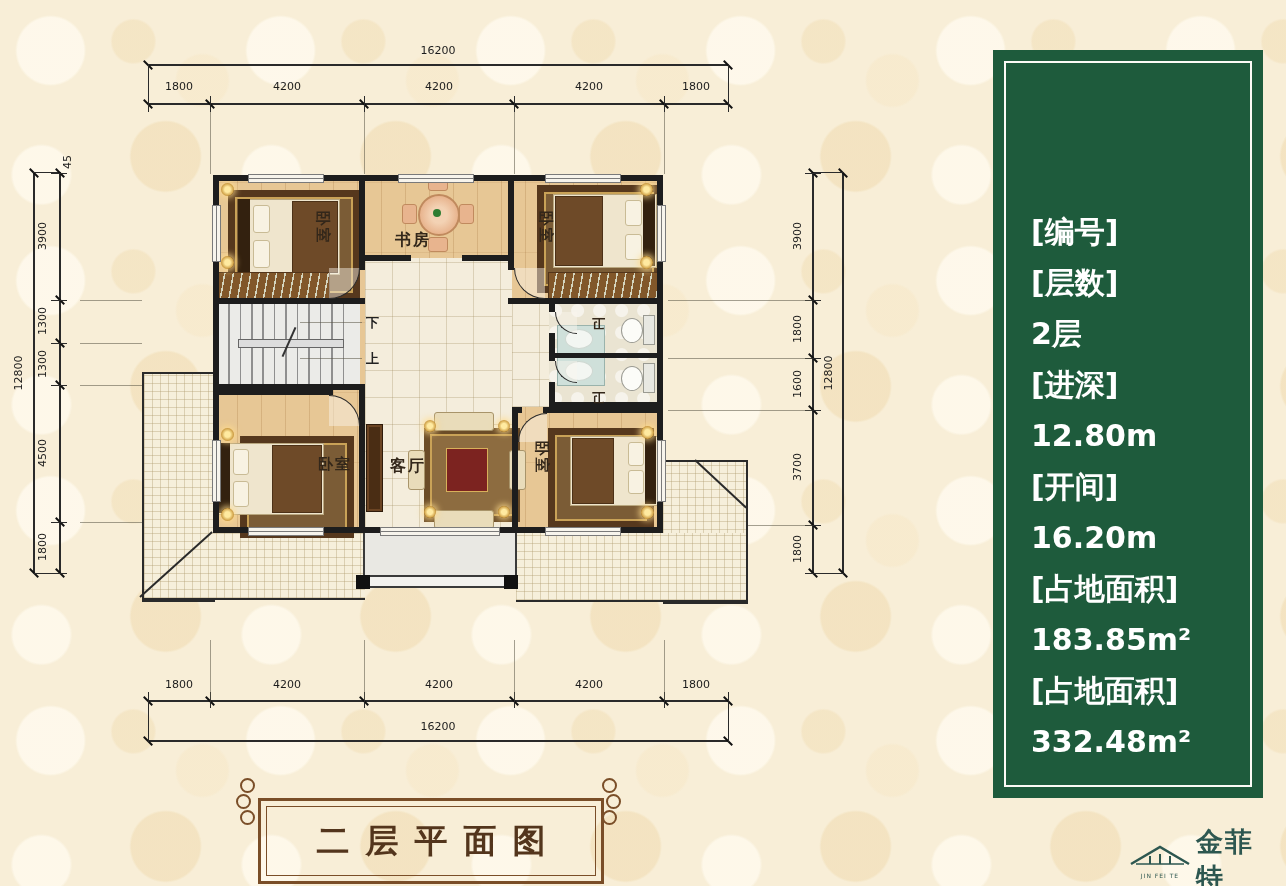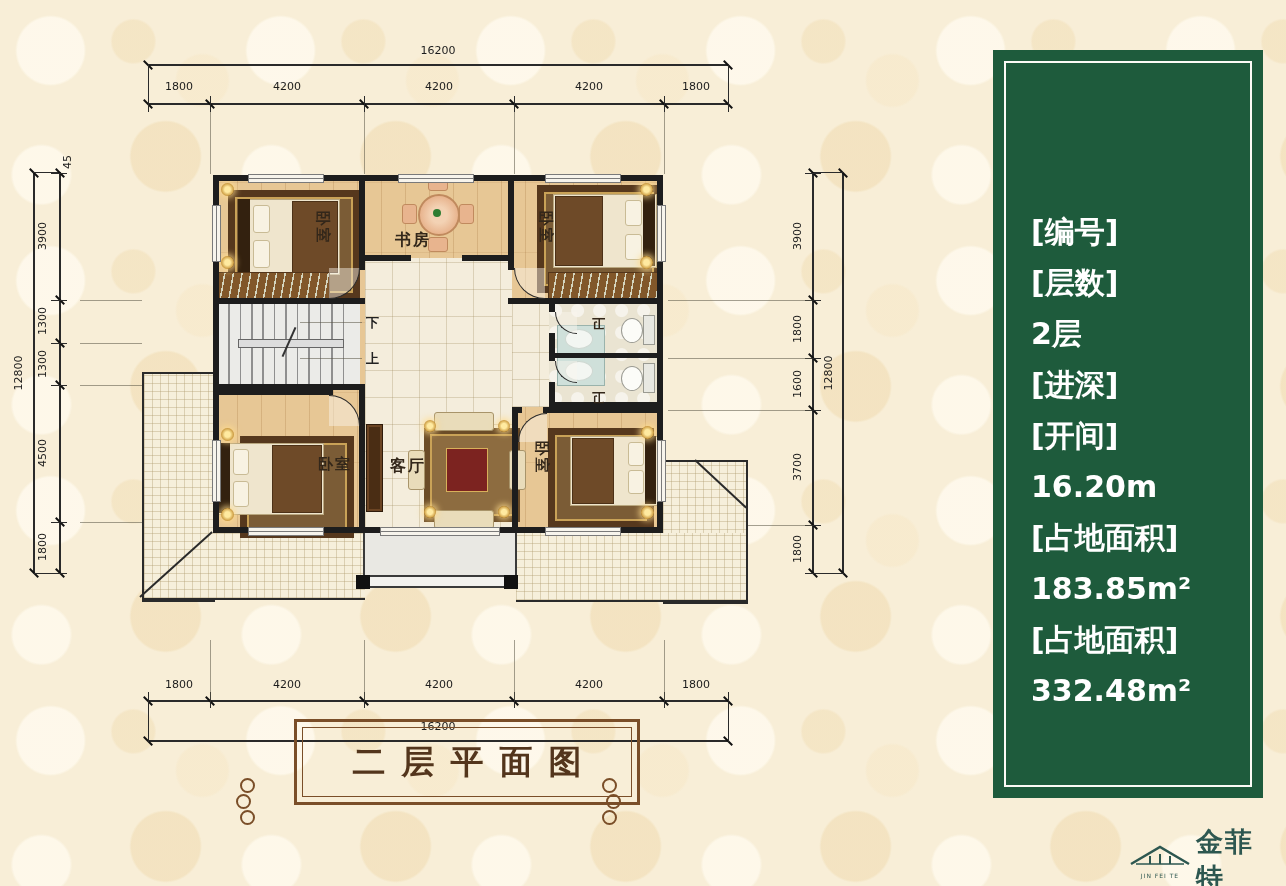--- a/index.html
+++ b/index.html
@@ -347,30 +347,31 @@
   <div class="abs rlab" style="left:390px;top:456px;font-size:16px;">客厅</div>
   <div class="abs rlab rot90" style="left:524px;top:448px;">卧室</div>
 
   <div class="abs panel" style="left:993px;top:50px;width:270px;height:748px;">
     <div class="abs panel-border" style="left:11px;top:11px;width:244px;height:722px;"></div>
     <div class="abs" style="left:38px;top:156px;width:210px;">
       <div class="ip-line">[编号]</div>
       <div class="ip-line">[层数]</div>
       <div class="ip-line">2层</div>
       <div class="ip-line">[进深]</div>
+      <div class="ip-line">12.80m</div>
       <div class="ip-line">[开间]</div>
       <div class="ip-line">16.20m</div>
       <div class="ip-line">[占地面积]</div>
       <div class="ip-line">183.85m²</div>
       <div class="ip-line">[占地面积]</div>
       <div class="ip-line">332.48m²</div>
     </div>
   </div>
 
-  <div class="abs cap-frame" style="left:258px;top:719px;width:340px;height:80px;margin-left:36px;">
+  <div class="abs cap-frame" style="left:258px;top:798px;width:340px;height:80px;">
     <div class="abs cap-inner" style="left:5px;top:5px;width:328px;height:68px;"></div>
     <div class="abs cap-text" style="left:0;top:0;width:340px;line-height:80px;padding-left:8px;">二层平面图</div>
   </div>
   <div class="abs orn" style="left:240px;top:778px;"></div>
   <div class="abs orn" style="left:236px;top:794px;"></div>
   <div class="abs orn" style="left:240px;top:810px;"></div>
   <div class="abs orn" style="left:602px;top:778px;"></div>
   <div class="abs orn" style="left:606px;top:794px;"></div>
   <div class="abs orn" style="left:602px;top:810px;"></div>
 

